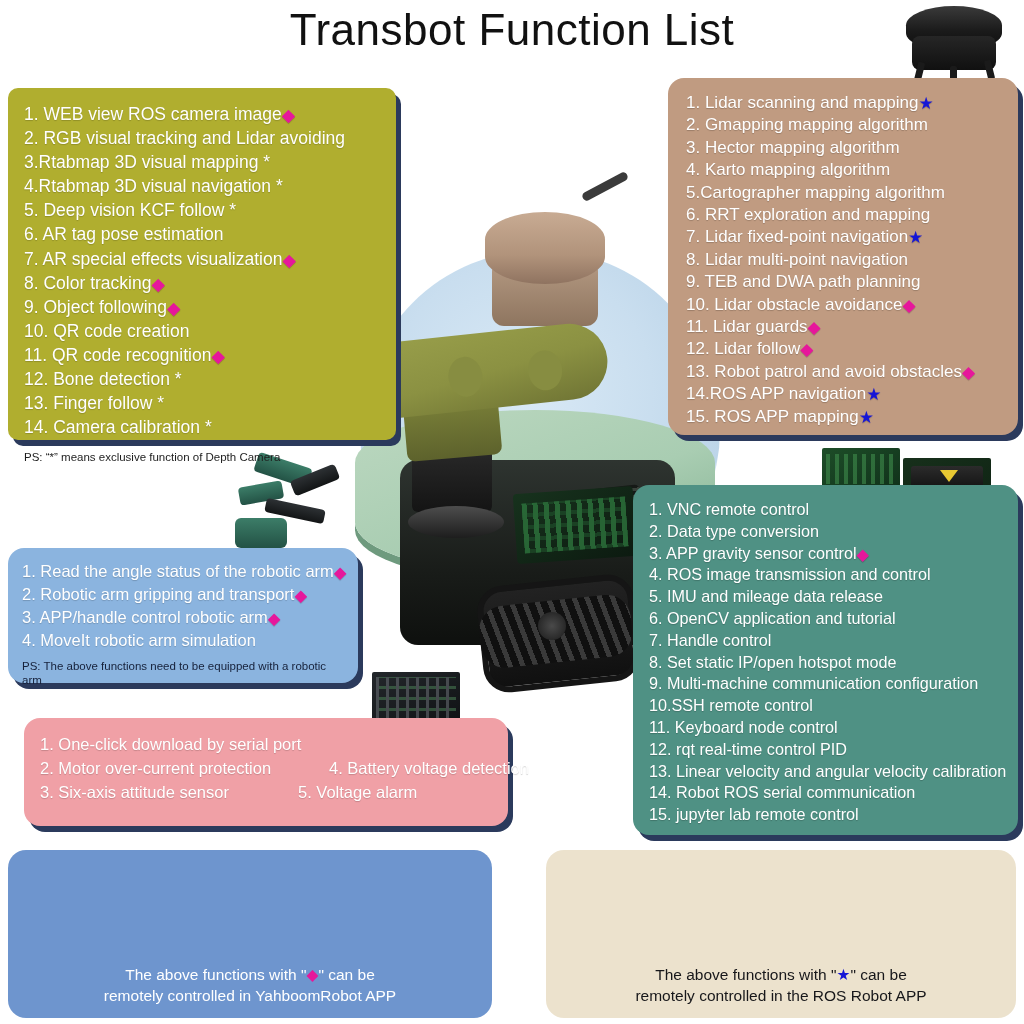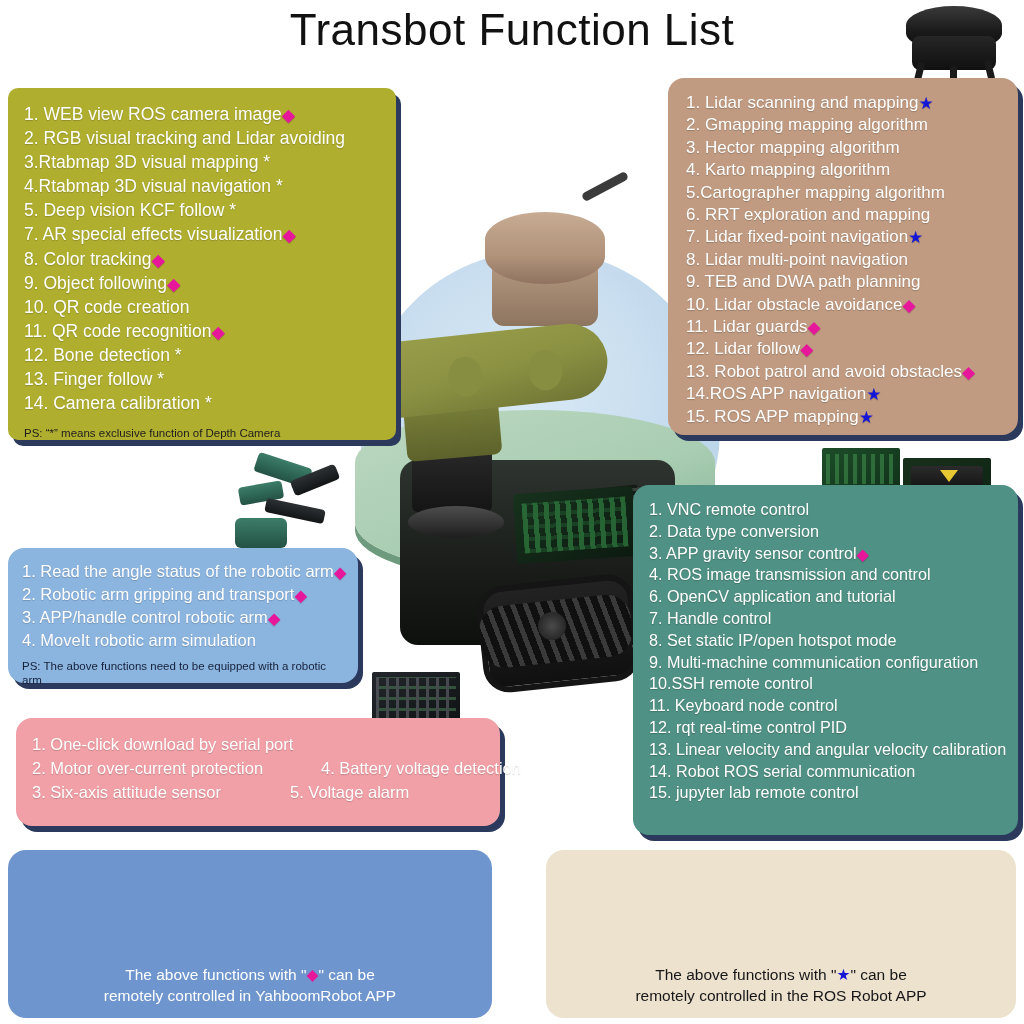--- a/index.html
+++ b/index.html
@@ -190,21 +190,21 @@
   #panel-ros li{color:#fff;font-size:16.2px;line-height:21.8px;
      text-shadow:0 1px 1px rgba(0,0,0,.2);}
 
   
   #panel-arm{left:8px;top:548px;width:350px;height:135px;background:#8bb4df;padding:12px 14px 0 14px;}
   #panel-arm li{color:#fff;font-size:16.5px;line-height:23px;
      text-shadow:0 1px 1px rgba(0,0,0,.18);}
   #panel-arm .ps{margin-top:7px;font-size:11.5px;color:#16213a;}
 
   
-  #panel-power{left:16px;top:718px;width:484px;height:108px;background:#f0a0a6;padding:14px 0 0 16px;}
+  #panel-power{left:24px;top:718px;width:484px;height:108px;background:#f0a0a6;padding:14px 0 0 16px;}
   #panel-power .grid{position:relative;height:80px;}
   #panel-power li{color:#fff;font-size:16.5px;line-height:24px;
      text-shadow:0 1px 1px rgba(0,0,0,.18);position:absolute;}
   #panel-power li.c1{left:0;}
   #panel-power li.c2{left:258px;}
 
   
   .legend{
     position:absolute;border-radius:18px;box-sizing:border-box;
     text-align:center;
@@ -272,20 +272,21 @@
   <div class="jetson-tri"></div>
   <div class="inset ctrlboard"></div>
 
   <section class="panel" id="panel-camera">
     <ol>
       <li><span>1. WEB view ROS camera image</span><span class="dia mk-inline">◆</span></li>
       <li><span>2. RGB visual tracking and Lidar avoiding</span></li>
       <li><span>3.Rtabmap 3D visual mapping *</span></li>
       <li><span>4.Rtabmap 3D visual navigation *</span></li>
       <li><span>5. Deep vision KCF follow *</span></li>
+      <li><span>6. AR tag pose estimation</span></li>
       <li><span>7. AR special effects visualization</span><span class="dia mk-inline">◆</span></li>
       <li><span>8. Color tracking</span><span class="dia mk-inline">◆</span></li>
       <li><span>9. Object following</span><span class="dia mk-inline">◆</span></li>
       <li><span>10. QR code creation</span></li>
       <li><span>11. QR code recognition</span><span class="dia mk-inline">◆</span></li>
       <li><span>12. Bone detection *</span></li>
       <li><span>13. Finger follow *</span></li>
       <li><span>14. Camera calibration *</span></li>
     </ol>
     <div class="ps">PS:  “*” means exclusive function of  Depth Camera</div>
@@ -310,20 +311,21 @@
       <li><span>15. ROS APP mapping</span><span class="star mk-inline">★</span></li>
     </ol>
   </section>
 
   <section class="panel" id="panel-ros">
     <ol>
       <li><span>1. VNC remote control</span></li>
       <li><span>2. Data type conversion</span></li>
       <li><span>3. APP gravity sensor control</span><span class="dia mk-inline">◆</span></li>
       <li><span>4. ROS image transmission and control</span></li>
+      <li><span>5. IMU and mileage data release</span></li>
       <li><span>6. OpenCV application and tutorial</span></li>
       <li><span>7. Handle control</span></li>
       <li><span>8. Set static IP/open hotspot mode</span></li>
       <li><span>9. Multi-machine communication configuration</span></li>
       <li><span>10.SSH remote control</span></li>
       <li><span>11. Keyboard node control</span></li>
       <li><span>12. rqt real-time control PID</span></li>
       <li><span>13. Linear velocity and angular velocity calibration</span></li>
       <li><span>14. Robot ROS serial communication</span></li>
       <li><span>15. jupyter lab remote control</span></li>

